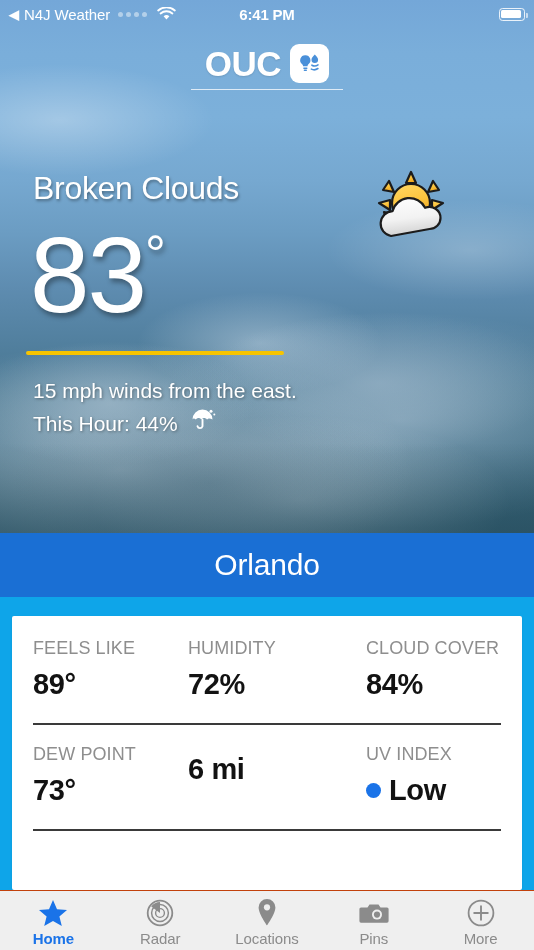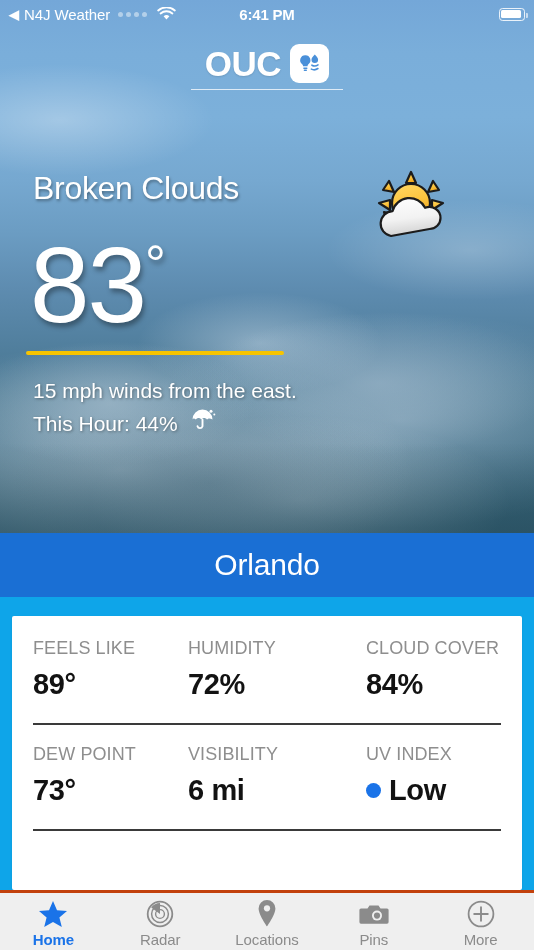--- a/index.html
+++ b/index.html
@@ -104,21 +104,21 @@
     position: absolute; left: 33px; top: 170px; right: 33px;
     display: flex; align-items: flex-start; justify-content: space-between; z-index: 3;
   }
   .condition-text {
     color: #ffffff; font-size: 32px; font-weight: 400; letter-spacing: -0.3px;
     text-shadow: 1px 2px 3px rgba(0,0,0,0.35);
   }
   .wx-icon { width: 92px; height: 74px; margin-right: 44px; }
 
   .temp {
-    position: absolute; left: 30px; top: 232px; z-index: 3;
+    position: absolute; left: 30px; top: 222px; z-index: 3;
     color: #ffffff; font-size: 107px; font-weight: 400; line-height: 1;
     letter-spacing: -2px; text-shadow: 2px 4px 5px rgba(0,0,0,0.35);
   }
   .temp sup { font-size: 52px; vertical-align: top; line-height: 1; position: relative; top: 6px; }
 
   .gold-rule {
     position: absolute; left: 26px; top: 351px; width: 258px; height: 4px;
     background: #f7c400; border-radius: 2px; z-index: 3;
   }
 
@@ -158,21 +158,21 @@
   .metric-value {
     margin-top: 9px; color: #121212; font-size: 29px; font-weight: 700; letter-spacing: -0.4px;
     display: flex; align-items: center; gap: 8px; white-space: nowrap; text-align: right;
   }
   .uv-dot { width: 15px; height: 15px; border-radius: 50%; background: #1a73e8; flex: 0 0 auto; }
   .row-rule { height: 2px; background: #3a3a3a; margin: 22px 0 19px 0; }
 
   
   .tabbar {
     position: absolute; left: 0; right: 0; bottom: 0; height: 60px;
-    background: #efefef; border-top: 3px solid #c2410c;
+    background: #efefef; border-top: 1px solid #c2410c;
     display: flex; z-index: 6;
   }
   .tab {
     flex: 1; display: flex; flex-direction: column; align-items: center;
     justify-content: center; gap: 3px; padding-top: 4px;
   }
   .tab-label { font-size: 15px; color: #8b8b8b; letter-spacing: -0.1px; }
   .tab.active .tab-label { color: #1a73e8; font-weight: 700; }
   .tab-icon { height: 28px; display: flex; align-items: center; justify-content: center; }
 </style>
@@ -318,21 +318,20 @@
       <div class="row-rule"></div>
 
       <div class="metric-row">
         <div class="metric">
           <div class="metric-label">DEW POINT</div>
           <div class="metric-value">
             <span>73°</span>
           </div>
         </div>
         <div class="metric">
-          <div class="metric-label">VISIBILITY</div>
           <div class="metric-value">
             <span>6 mi</span>
           </div>
         </div>
         <div class="metric">
           <div class="metric-label">UV INDEX</div>
           <div class="metric-value">
             <span class="uv-dot"></span>
             <span>Low</span>
           </div>

